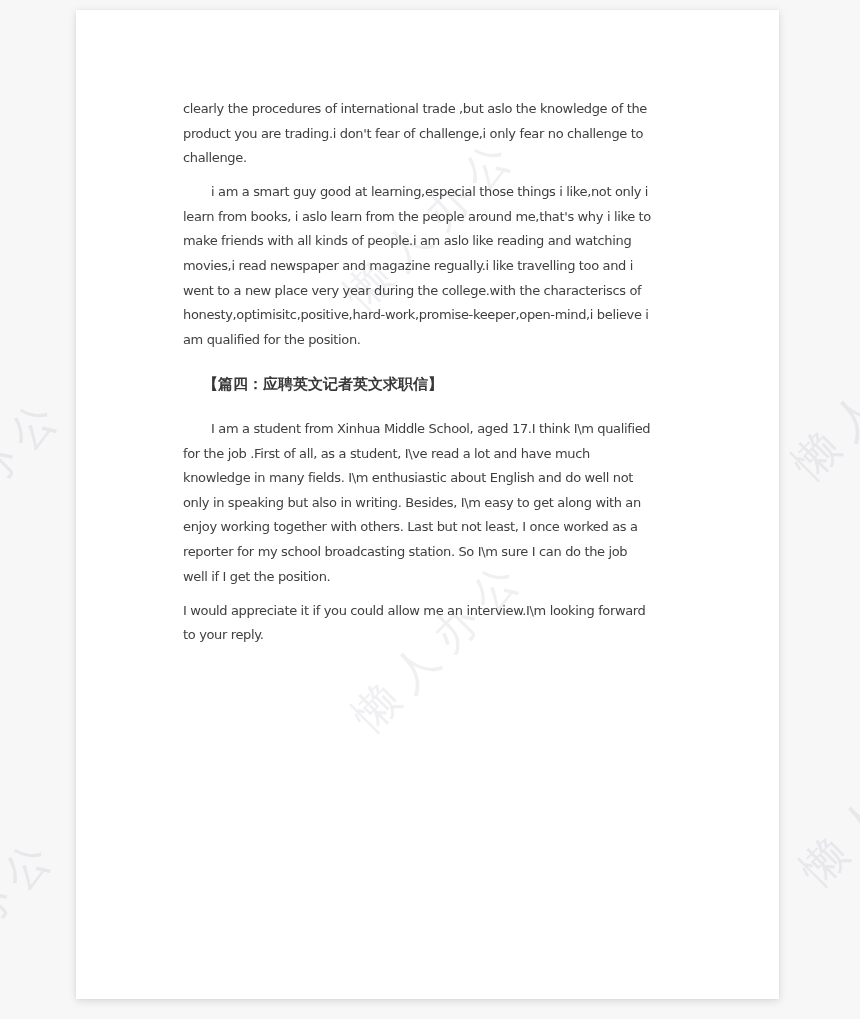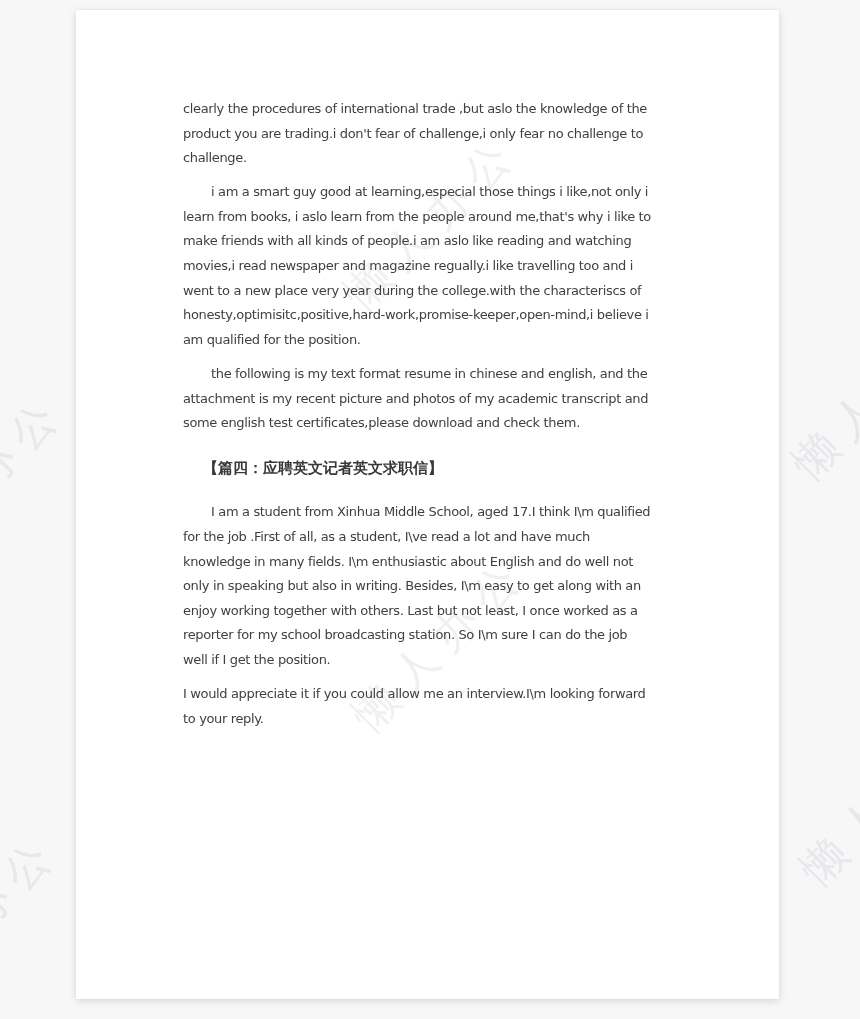--- a/index.html
+++ b/index.html
@@ -87,23 +87,20 @@
     <p class="para plain">clearly the procedures of international trade ,but aslo the knowledge of the
 product you are trading.i don't fear of challenge,i only fear no challenge to
 challenge.</p>
     <p class="para indent">i am a smart guy good at learning,especial those things i like,not only i
 learn from books, i aslo learn from the people around me,that's why i like to
 make friends with all kinds of people.i am aslo like reading and watching
 movies,i read newspaper and magazine regually.i like travelling too and i
 went to a new place very year during the college.with the characteriscs of
 honesty,optimisitc,positive,hard-work,promise-keeper,open-mind,i believe i
 am qualified for the position.</p>
-    <p class="para indent">the following is my text format resume in chinese and english, and the
-attachment is my recent picture and photos of my academic transcript and
-some english test certificates,please download and check them.</p>
     <p class="para heading">【篇四：应聘英文记者英文求职信】</p>
     <p class="para indent">I am a student from Xinhua Middle School, aged 17.I think I\m qualified
 for the job .First of all, as a student, I\ve read a lot and have much
 knowledge in many fields. I\m enthusiastic about English and do well not
 only in speaking but also in writing. Besides, I\m easy to get along with an
 enjoy working together with others. Last but not least, I once worked as a
 reporter for my school broadcasting station. So I\m sure I can do the job
 well if I get the position.</p>
     <p class="para plain">I would appreciate it if you could allow me an interview.I\m looking forward
 to your reply.</p>

